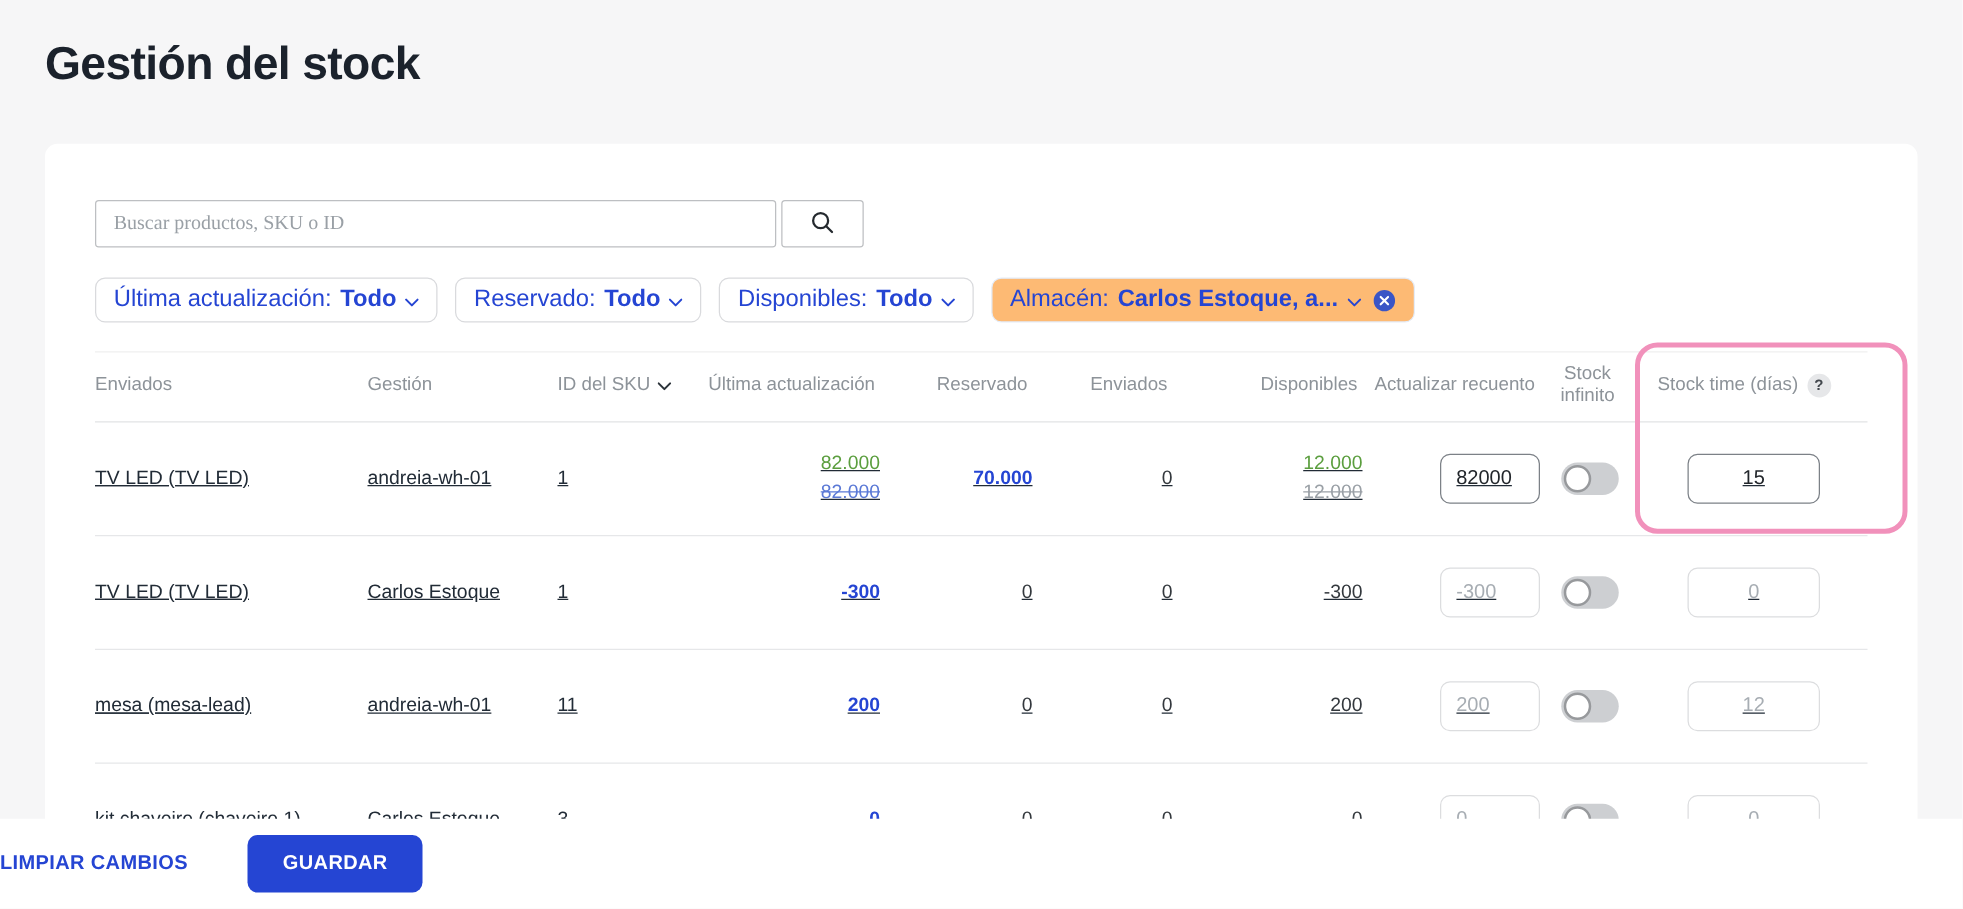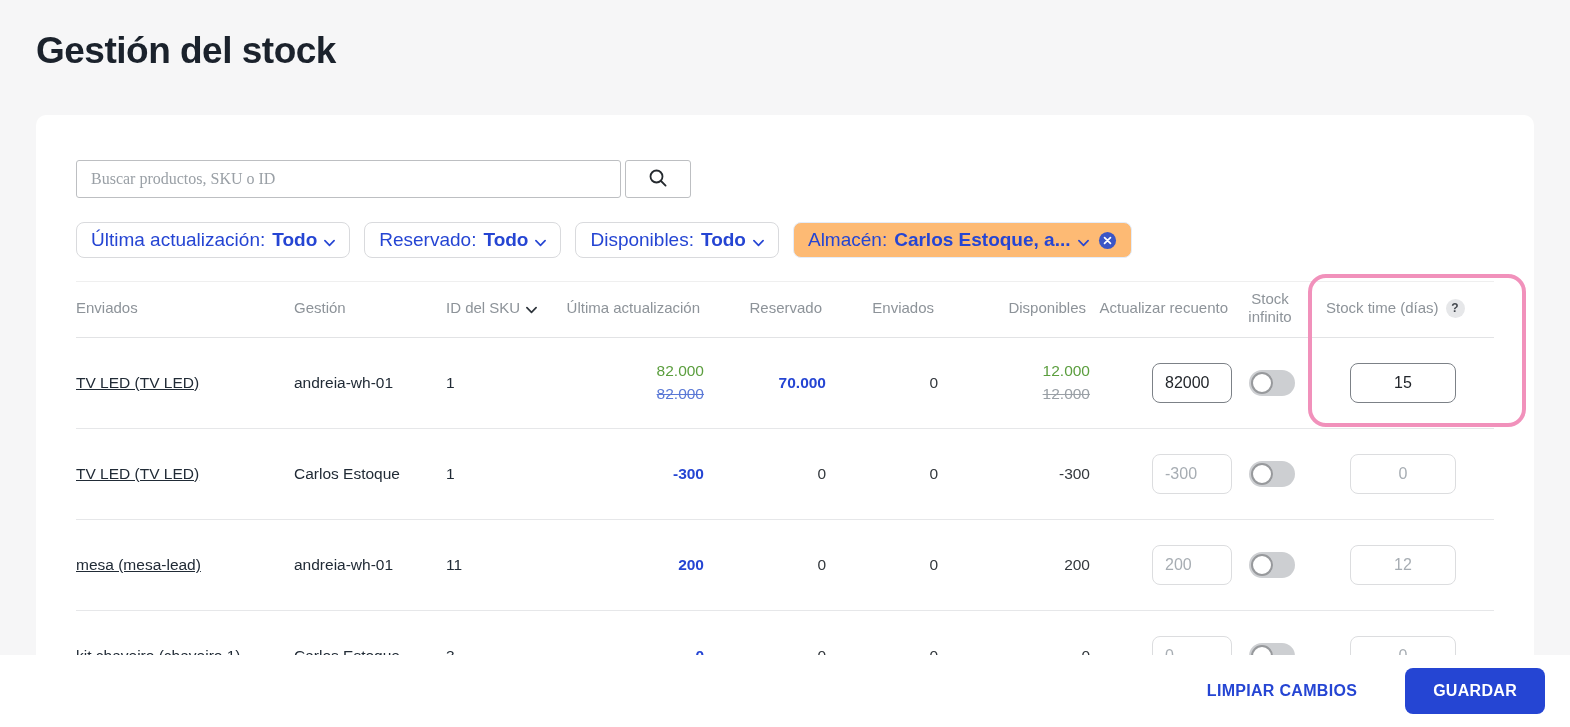--- a/index.html
+++ b/index.html
@@ -60,21 +60,21 @@
     grid-template-columns: 218px 152px 118px 140px 122px 112px 152px 142px 80px 182px;
     align-items: center;
   }
   .thead {
     border-top: 1px solid #efefef;
     border-bottom: 1px solid #e2e3e5;
     padding: 8px 0 10px 0;
     color: #8d9399; font-size: 15px; line-height: 1.22;
   }
   .th { padding-right: 4px; }
-  .tr { height: 91px; border-bottom: 1px solid #e6e7e9; font-size: 15.5px; }
+  .tr { height: 91px; border-bottom: 1px solid #e6e7e9; font-size: 15.5px; text-decoration: underline; }
   .c-left  { text-align: left; }
   .c-right { text-align: right; display: flex; flex-direction: column; align-items: flex-end; justify-content: center; }
   .th.c-right { display: block; text-align: right; }
   .c-center { display: flex; align-items: center; justify-content: center; }
   .th.c-center { display: block; text-align: center; }
   .th.c-lead { display: flex; align-items: center; gap: 7px; padding-left: 14px; text-align: left; }
   .th-sku { display: flex; align-items: center; gap: 6px; color: #8d9399; cursor: pointer; }
   .sort-chev { color: #2c333a; margin-top: 2px; }
   .prod-link { color: #212b36; text-decoration: underline; font-weight: 500; cursor: pointer; }
   .stack { gap: 5px; }
@@ -111,21 +111,21 @@
     position: absolute; top: -7px; right: -32px;
     width: 218px; height: 153px;
     border: 4px solid var(--highlight_pink, #f191bb);
     border-radius: 18px;
     pointer-events: none; z-index: 5;
   }
   
   .footer {
     position: absolute; left: 0; right: 0; bottom: 0; height: 72px;
     background: #ffffff; z-index: 10;
-    display: flex; align-items: center; justify-content: flex-end;
+    display: flex; align-items: center; justify-content: flex-start;
     gap: 48px; padding-right: 25px;
   }
   .btn-text {
     background: none; border: none; cursor: pointer;
     color: var(--primary_blue, #2545d3);
     font-size: 16px; font-weight: 700; letter-spacing: 0.3px;
     font-family: "Liberation Sans", sans-serif;
   }
   .btn-primary {
     background: var(--primary_blue, #2545d3); color: #fff;

